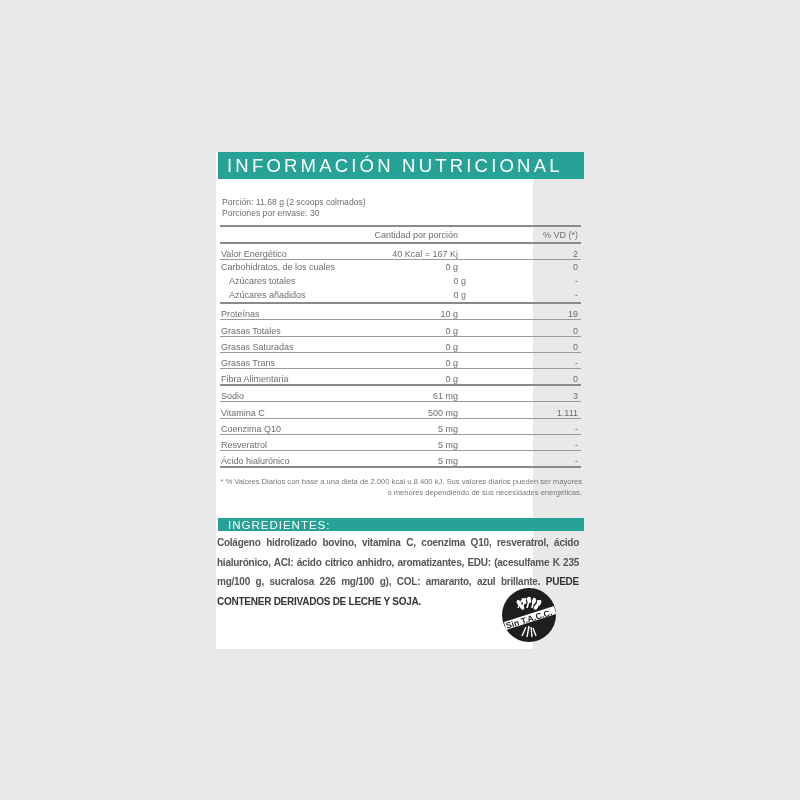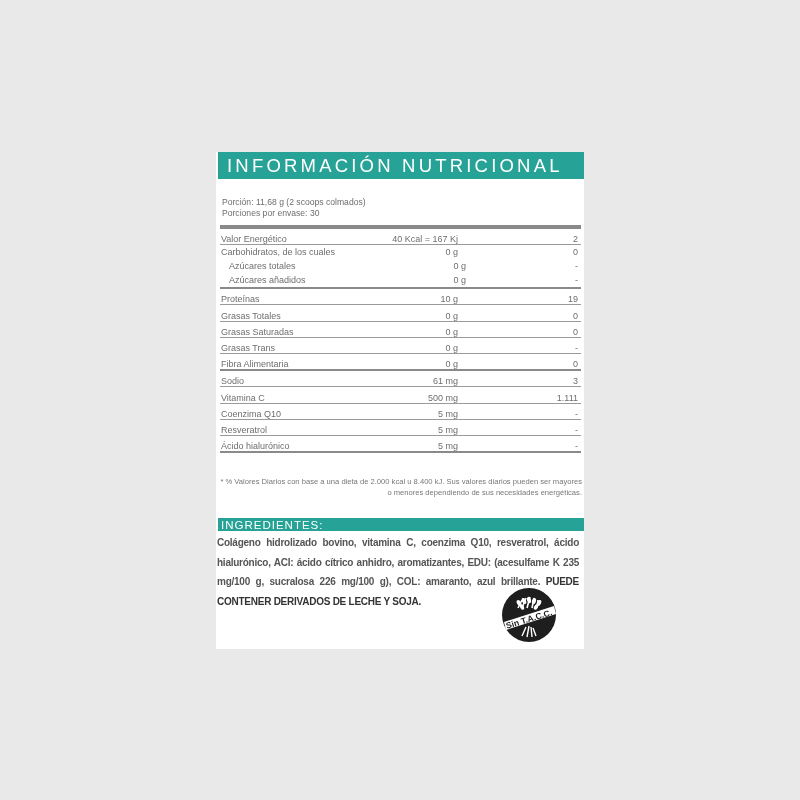--- a/index.html
+++ b/index.html
@@ -7,21 +7,21 @@
       width: 800px; height: 800px;
       background: #e9e9e9;
       position: relative;
       overflow: hidden;
       font-family: "Liberation Sans", "DejaVu Sans", sans-serif;
       color: #6a6a6a;
     }
     .panel {
       position: absolute;
       left: 216px; top: 152px;
-      width: 368px; height: 497px;
+      width: 317px; height: 497px;
       background: #ffffff;
     }
     .title-bar {
       position: absolute;
       left: 2px; top: 0;
       width: 366px; height: 27px;
       background: #26a396;
       color: #ffffff;
       font-size: 18.5px;
       letter-spacing: 3.2px;
@@ -71,21 +71,21 @@
     }
     .ing-bar {
       position: absolute;
       left: 2px; top: 366px;
       width: 366px; height: 13px;
       background: #26a396;
       color: #ffffff;
       font-size: 11.5px;
       letter-spacing: 1px;
       line-height: 14px;
-      padding-left: 3px;
+      padding-left: 10px;
       box-sizing: border-box;
     }
     .ing-text {
       position: absolute;
       left: 1px; top: 381px;
       width: 362px;
       font-size: 10px;
       line-height: 19.5px;
       color: #555;
       text-align: justify;
@@ -107,20 +107,25 @@
 
   <div class="title-bar">INFORMACIÓN NUTRICIONAL</div>
 
   <div class="serving">
     <div>Porción: 11,68 g (2 scoops colmados)</div>
     <div>Porciones por envase: 30</div>
   </div>
 
   <div class="table">
     <div class="thick"></div>
+    <div class="row hdr">
+      <span class="name"></span>
+      <span class="amt">Cantidad por porción</span>
+      <span class="vd">% VD (*)</span>
+    </div>
     <div class="thick"></div>
 
     <div class="row r15">
       <span class="name">Valor Energético</span>
       <span class="amt">40 Kcal = 167 Kj</span>
       <span class="vd">2</span>
     </div>
     <div class="thin"></div>
 
     <div class="row r13">

